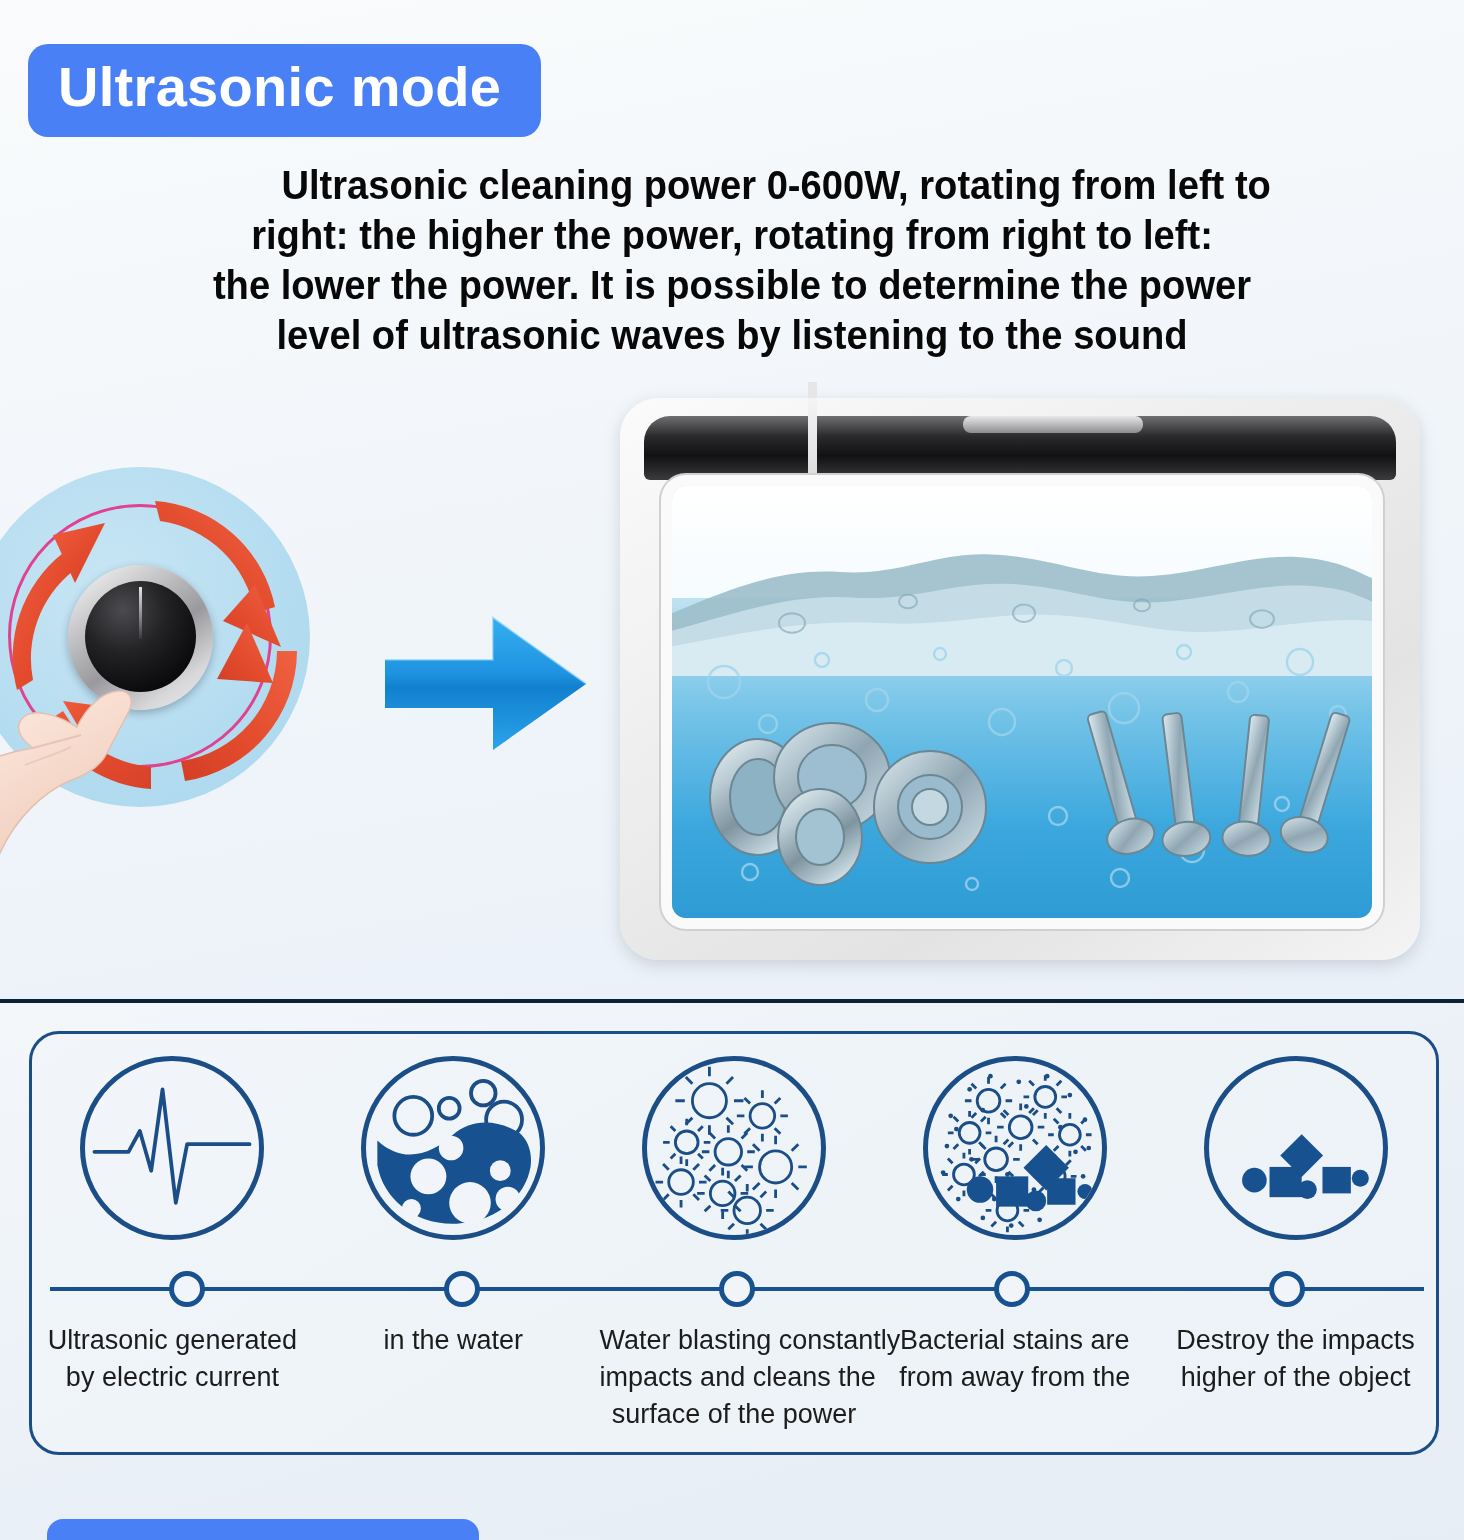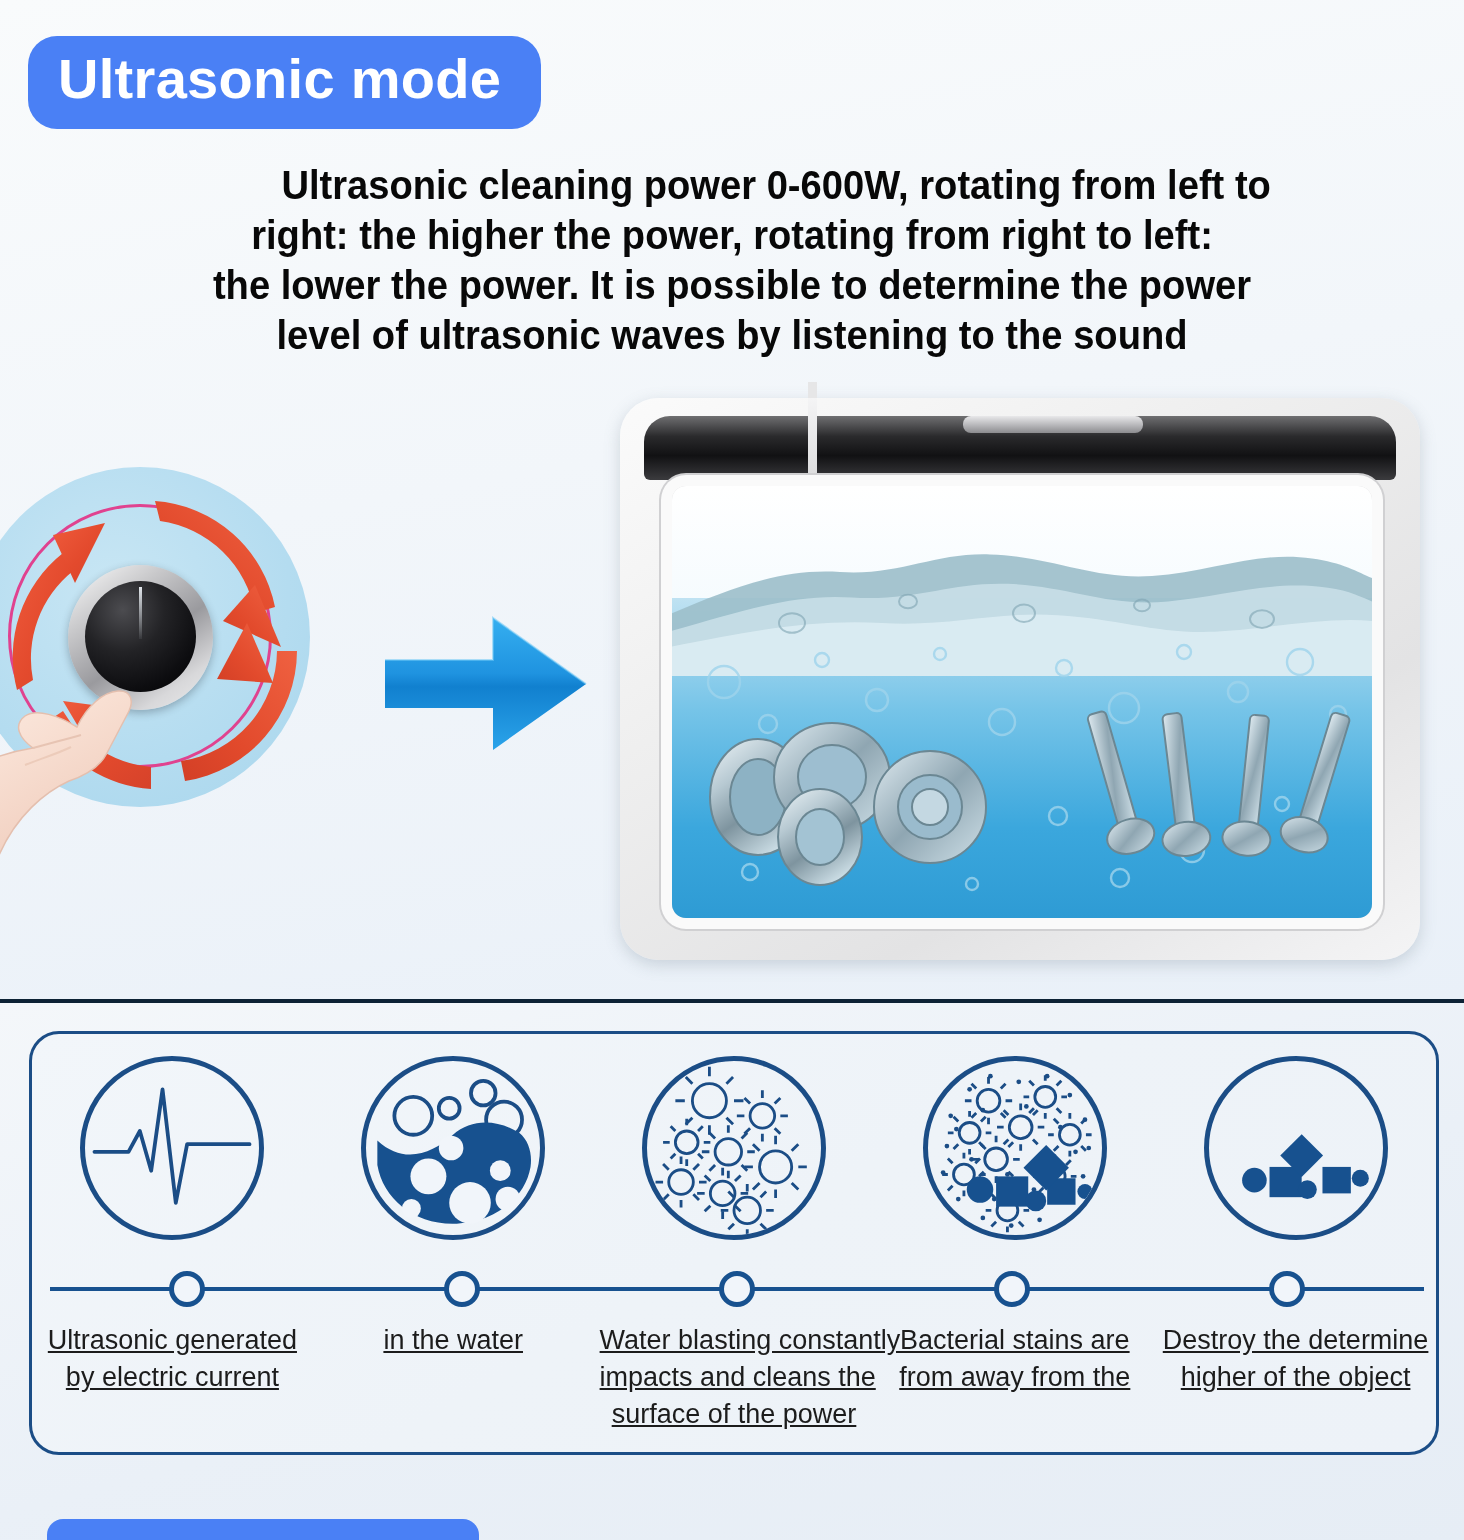--- a/index.html
+++ b/index.html
@@ -24,24 +24,24 @@
   .section-top {
     position: absolute;
     left: 0; top: 0;
     width: 1464px; height: 1000px;
     background: linear-gradient(170deg, #f9fbfc 0%, #f2f6fa 45%, #e9f0f8 100%);
     overflow: hidden;
   }
 
   .title-badge {
     position: absolute;
-    left: 28px; top: 36px;
+    left: 28px; top: 44px;
     padding: 14px 40px 20px 30px;
     background: #4a80f5;
-    border-radius: 29px;
+    border-radius: 20px;
     color: #ffffff;
     font-size: 56px;
     font-weight: 700;
     letter-spacing: 0.3px;
     line-height: 1.05;
     white-space: nowrap;
   }
 
   .intro-paragraph {
     position: absolute;
@@ -234,21 +234,21 @@
     position: absolute;
     top: 288px;
     width: 100%;
     text-align: center;
     color: #1c1c1c;
     font-size: 27px;
     line-height: 37px;
     font-weight: 400;
     padding: 0 6px;
   }
-  .step-caption .cl { display: block; white-space: nowrap; text-decoration: underline; }
+  .step-caption .cl { display: block; white-space: nowrap; }
 
   
   .next-badge {
     position: absolute;
     left: 47px; top: 1519px;
     width: 432px; height: 70px;
     background: #4a80f5;
     border-radius: 16px;
   }
 </style>
@@ -624,21 +624,21 @@
                 <circle cx="48" cy="126" r="13"></circle>
                 <rect x="64" y="112" width="34" height="32"></rect>
                 <circle cx="104" cy="136" r="10"></circle>
                 <rect x="82" y="84" width="32" height="32" transform="rotate(45 98 100)"></rect>
                 <rect x="120" y="112" width="30" height="28"></rect>
                 <circle cx="160" cy="124" r="9"></circle>
               </g>
             </svg>
           </div>
           <div class="step-caption">
-            <span class="cl">Destroy the determine</span>
+            <span class="cl">Destroy the impacts</span>
             <span class="cl">higher of the object</span>
           </div>
         </div>
       </div>
 
       <div class="timeline">
         <div class="node" style="left:10%"></div>
         <div class="node" style="left:30%"></div>
         <div class="node" style="left:50%"></div>
         <div class="node" style="left:70%"></div>

